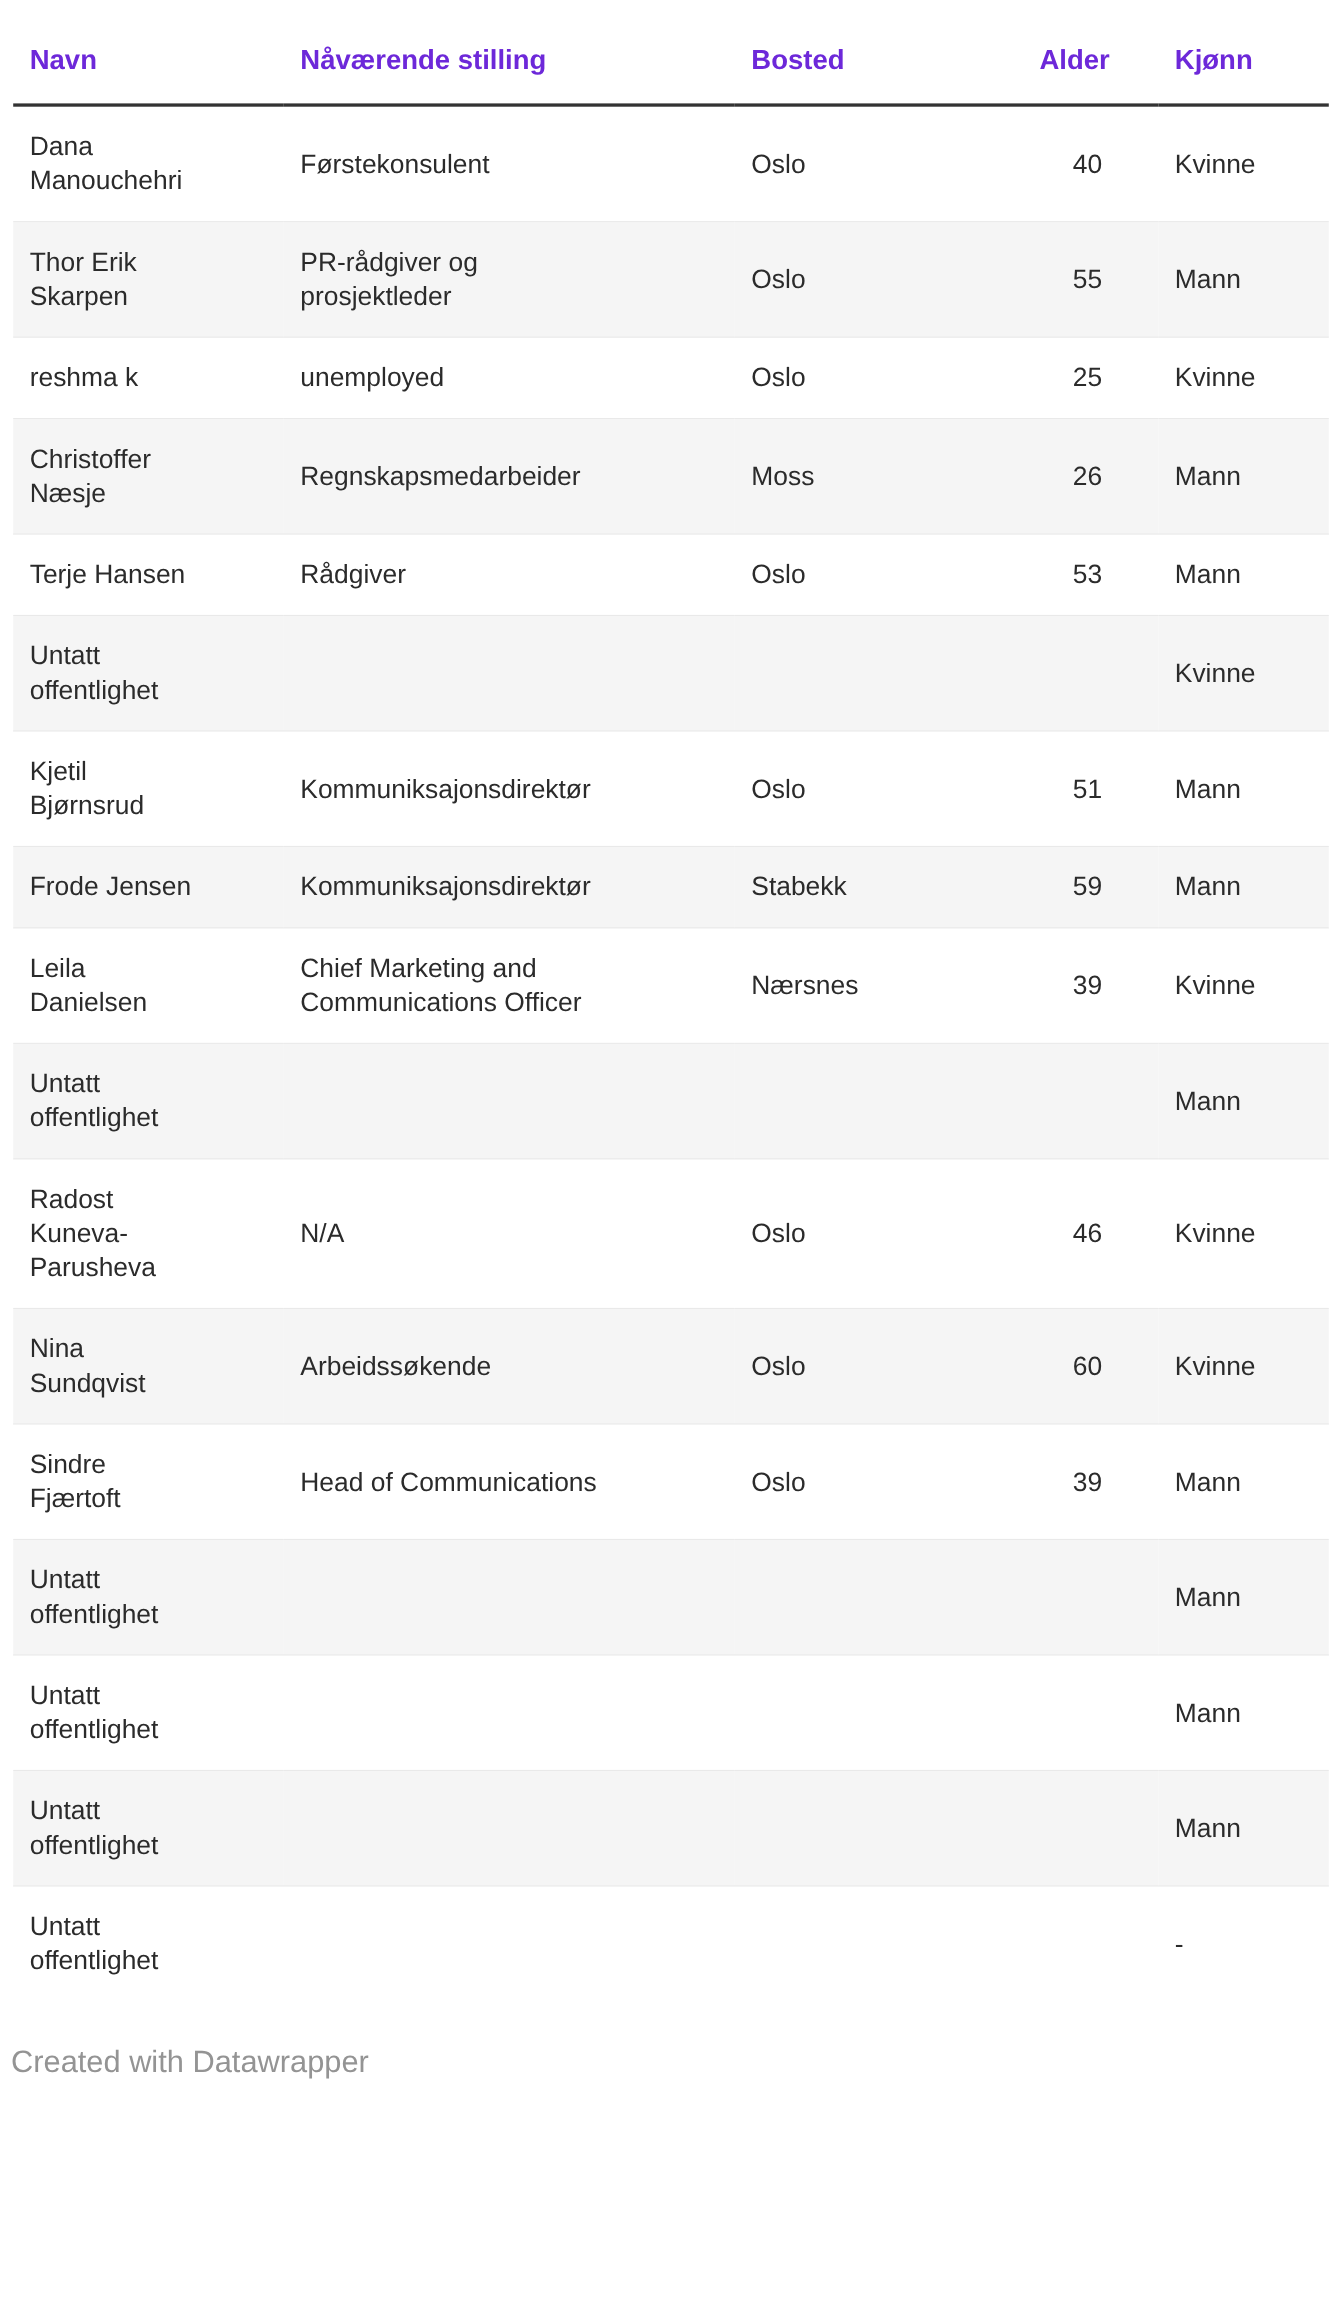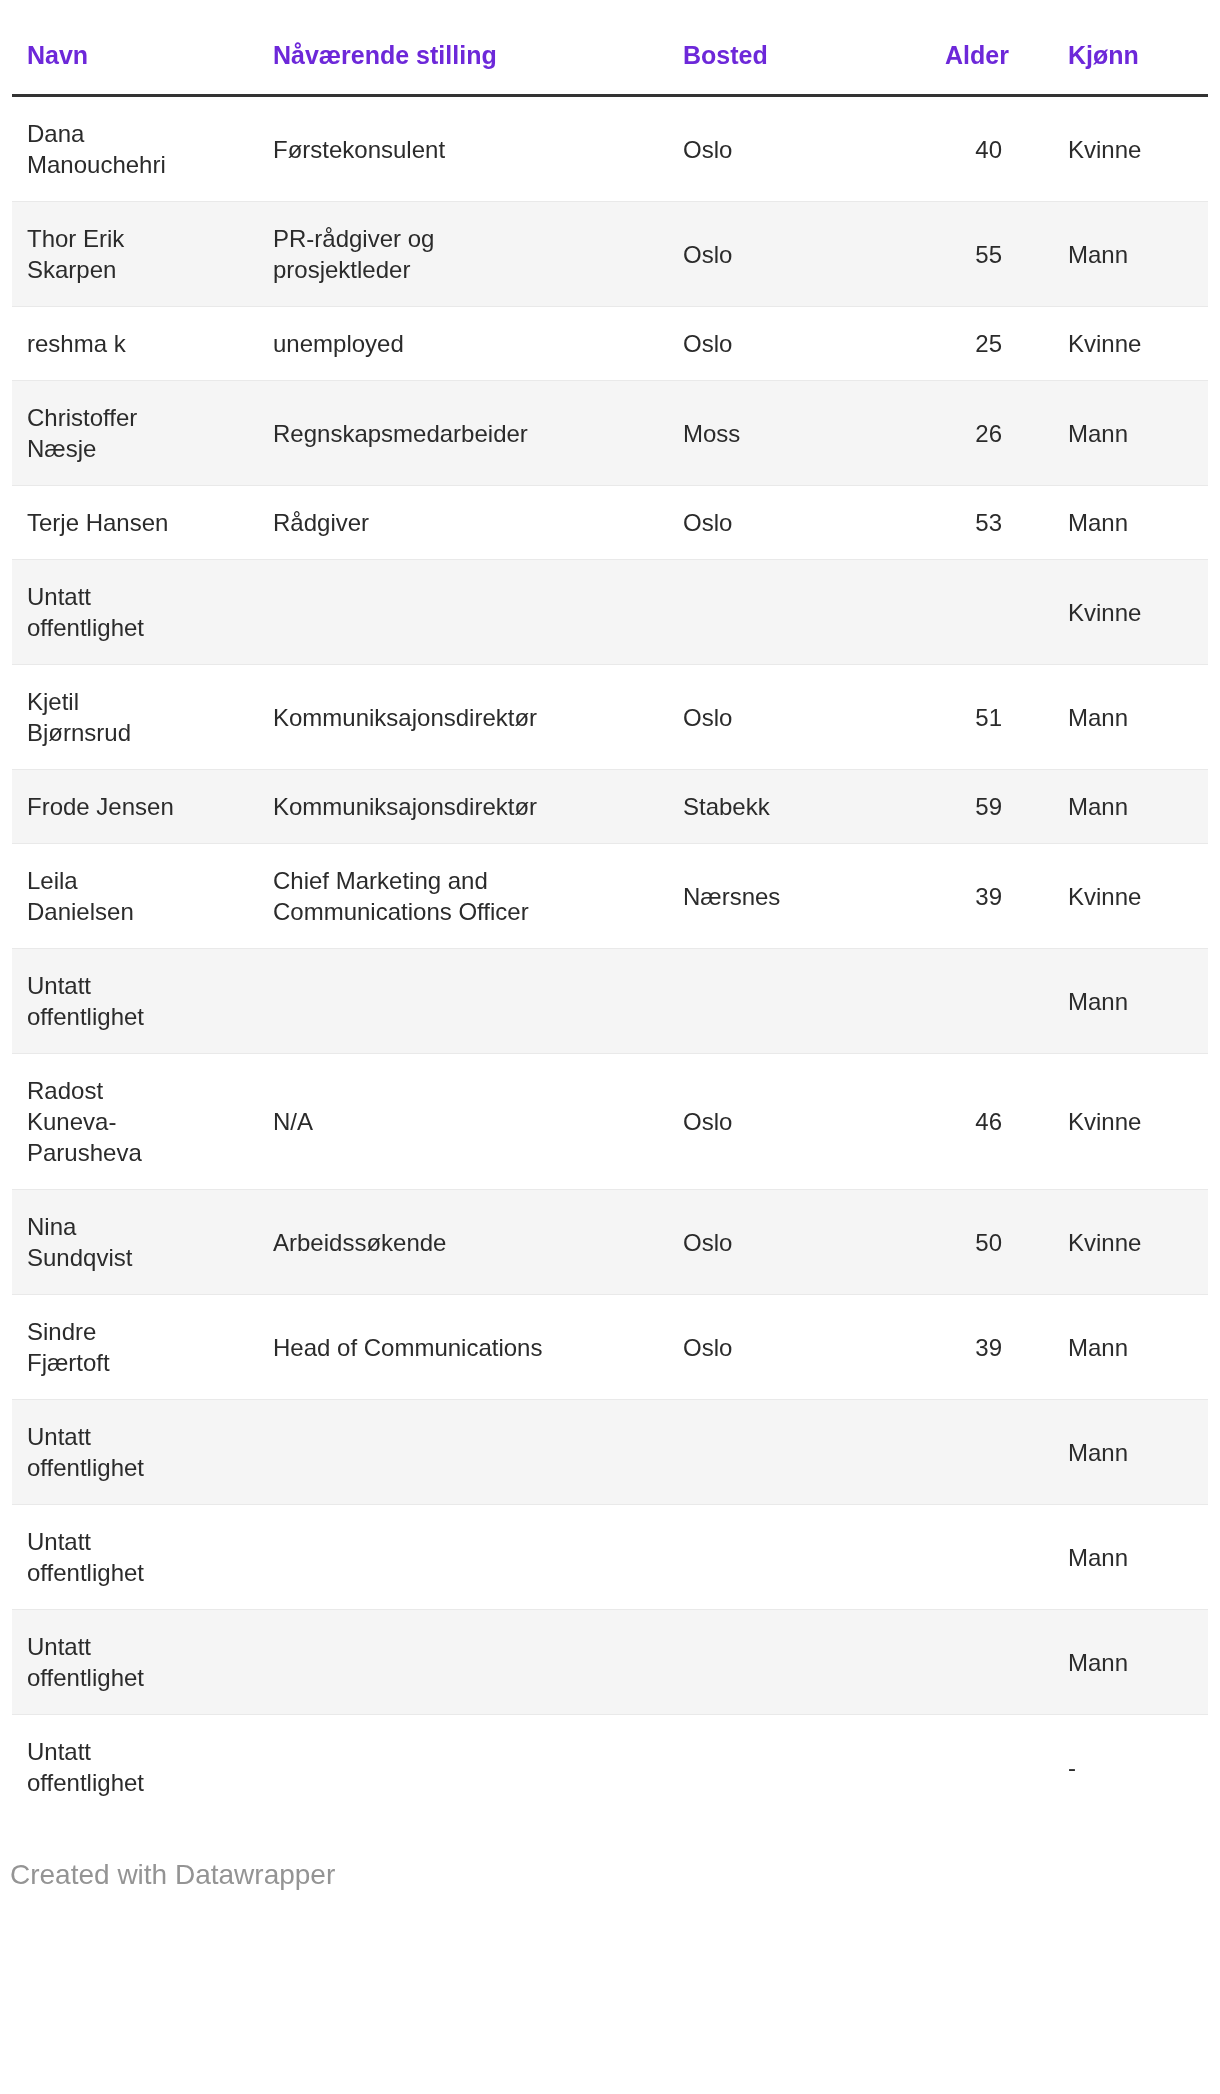--- a/index.html
+++ b/index.html
@@ -171,21 +171,21 @@
           <td>N/A</td>
           <td>Oslo</td>
           <td class="align-right">46</td>
           <td>Kvinne</td>
         </tr>
         <tr>
           <td>Nina
 Sundqvist</td>
           <td>Arbeidssøkende</td>
           <td>Oslo</td>
-          <td class="align-right">50</td>
+          <td class="align-right">60</td>
           <td>Kvinne</td>
         </tr>
         <tr>
           <td>Sindre
 Fjærtoft</td>
           <td>Head of Communications</td>
           <td>Oslo</td>
           <td class="align-right">39</td>
           <td>Mann</td>
         </tr>

